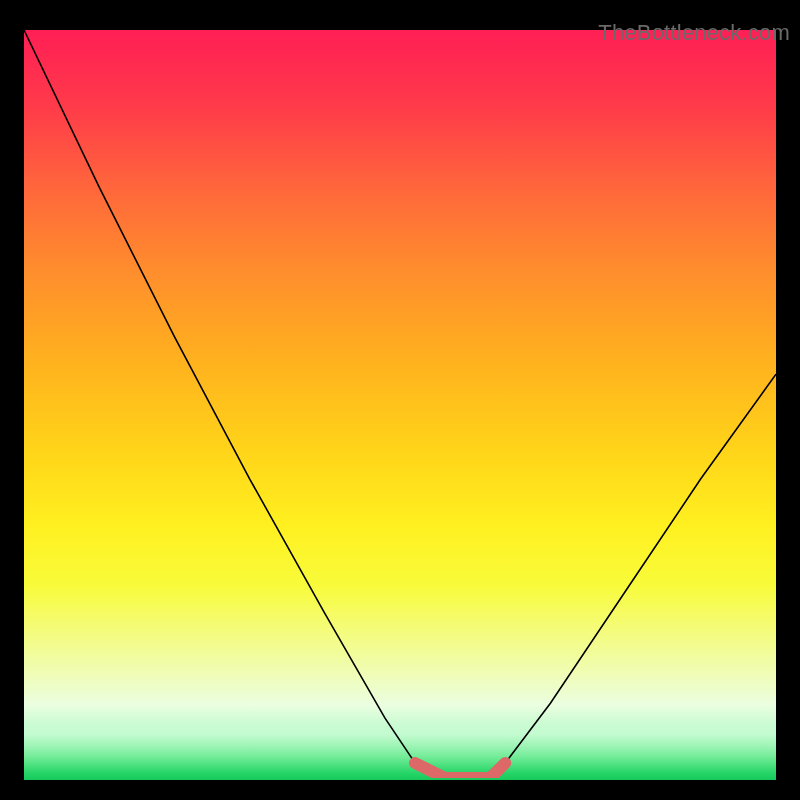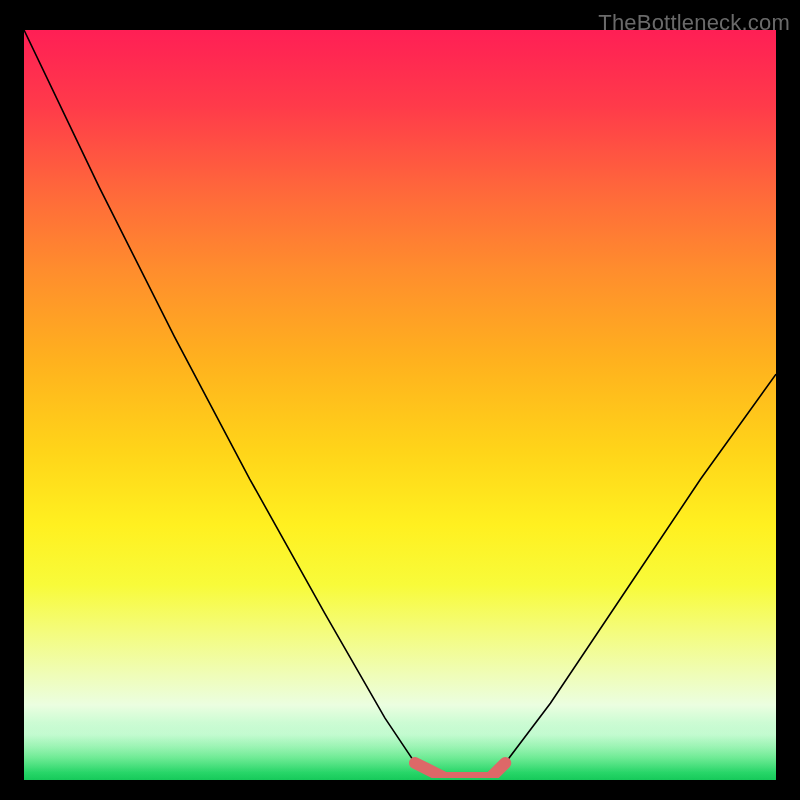--- a/index.html
+++ b/index.html
@@ -12,21 +12,21 @@
     font-family: Arial, Helvetica, sans-serif;
   }
   .frame {
     position: relative;
     width: 800px;
     height: 800px;
     background: #000;
   }
   .watermark {
     position: absolute;
-    top: 10px;
+    top: 20px;
     right: 10px;
     color: #6a6a6a;
     font-size: 22px;
     font-weight: 500;
     letter-spacing: 0.2px;
     z-index: 5;
   }
   .plot-area {
     position: absolute;
     left: 24px;

